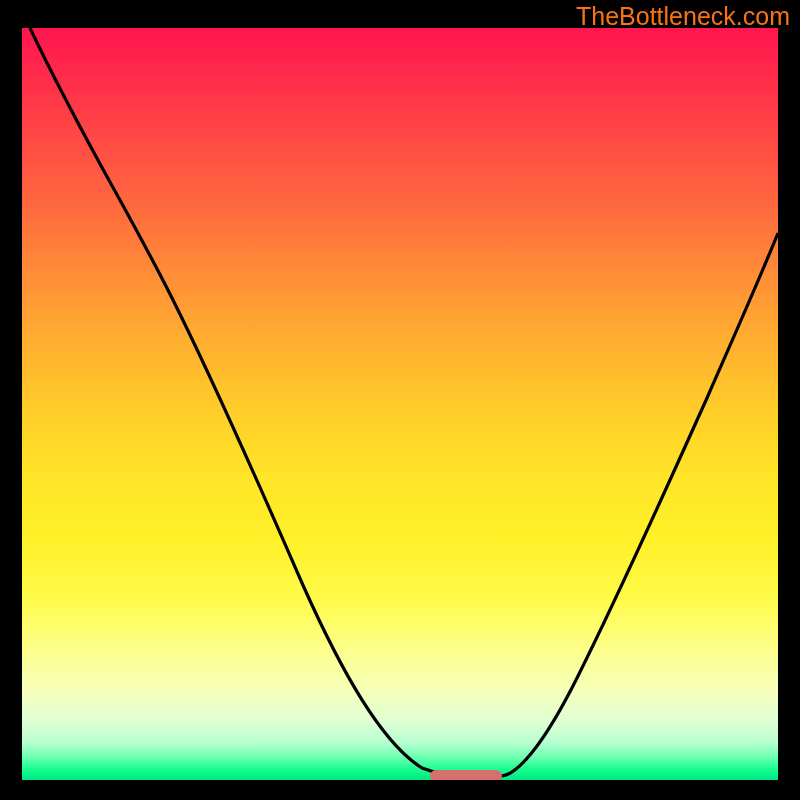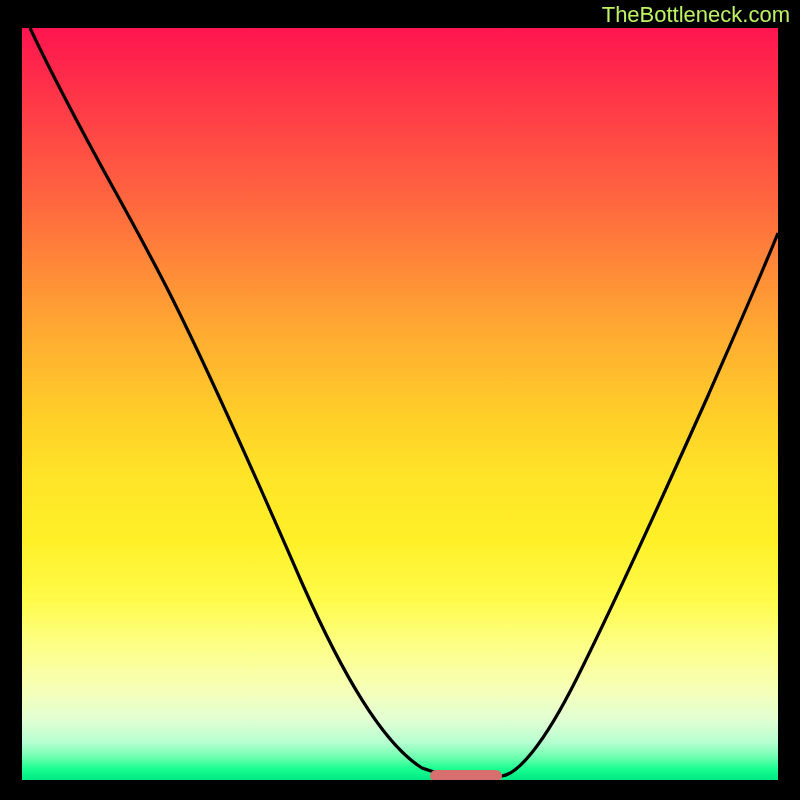--- a/index.html
+++ b/index.html
@@ -55,23 +55,23 @@
   svg.curve {
     position: absolute;
     inset: 0;
     width: 100%;
     height: 100%;
   }
   .watermark {
     position: absolute;
     top: 2px;
     right: 10px;
-    color: #bef264;
+    color: #f97316;
     font-family: Arial, Helvetica, sans-serif;
-    font-size: 22px;
+    font-size: 25px;
     font-weight: 400;
     letter-spacing: 0px;
     text-align: center;
   }
 </style>
 </head>
 <body>
 
 <div class="plot-area">
   <div class="gradient-bg"></div>

